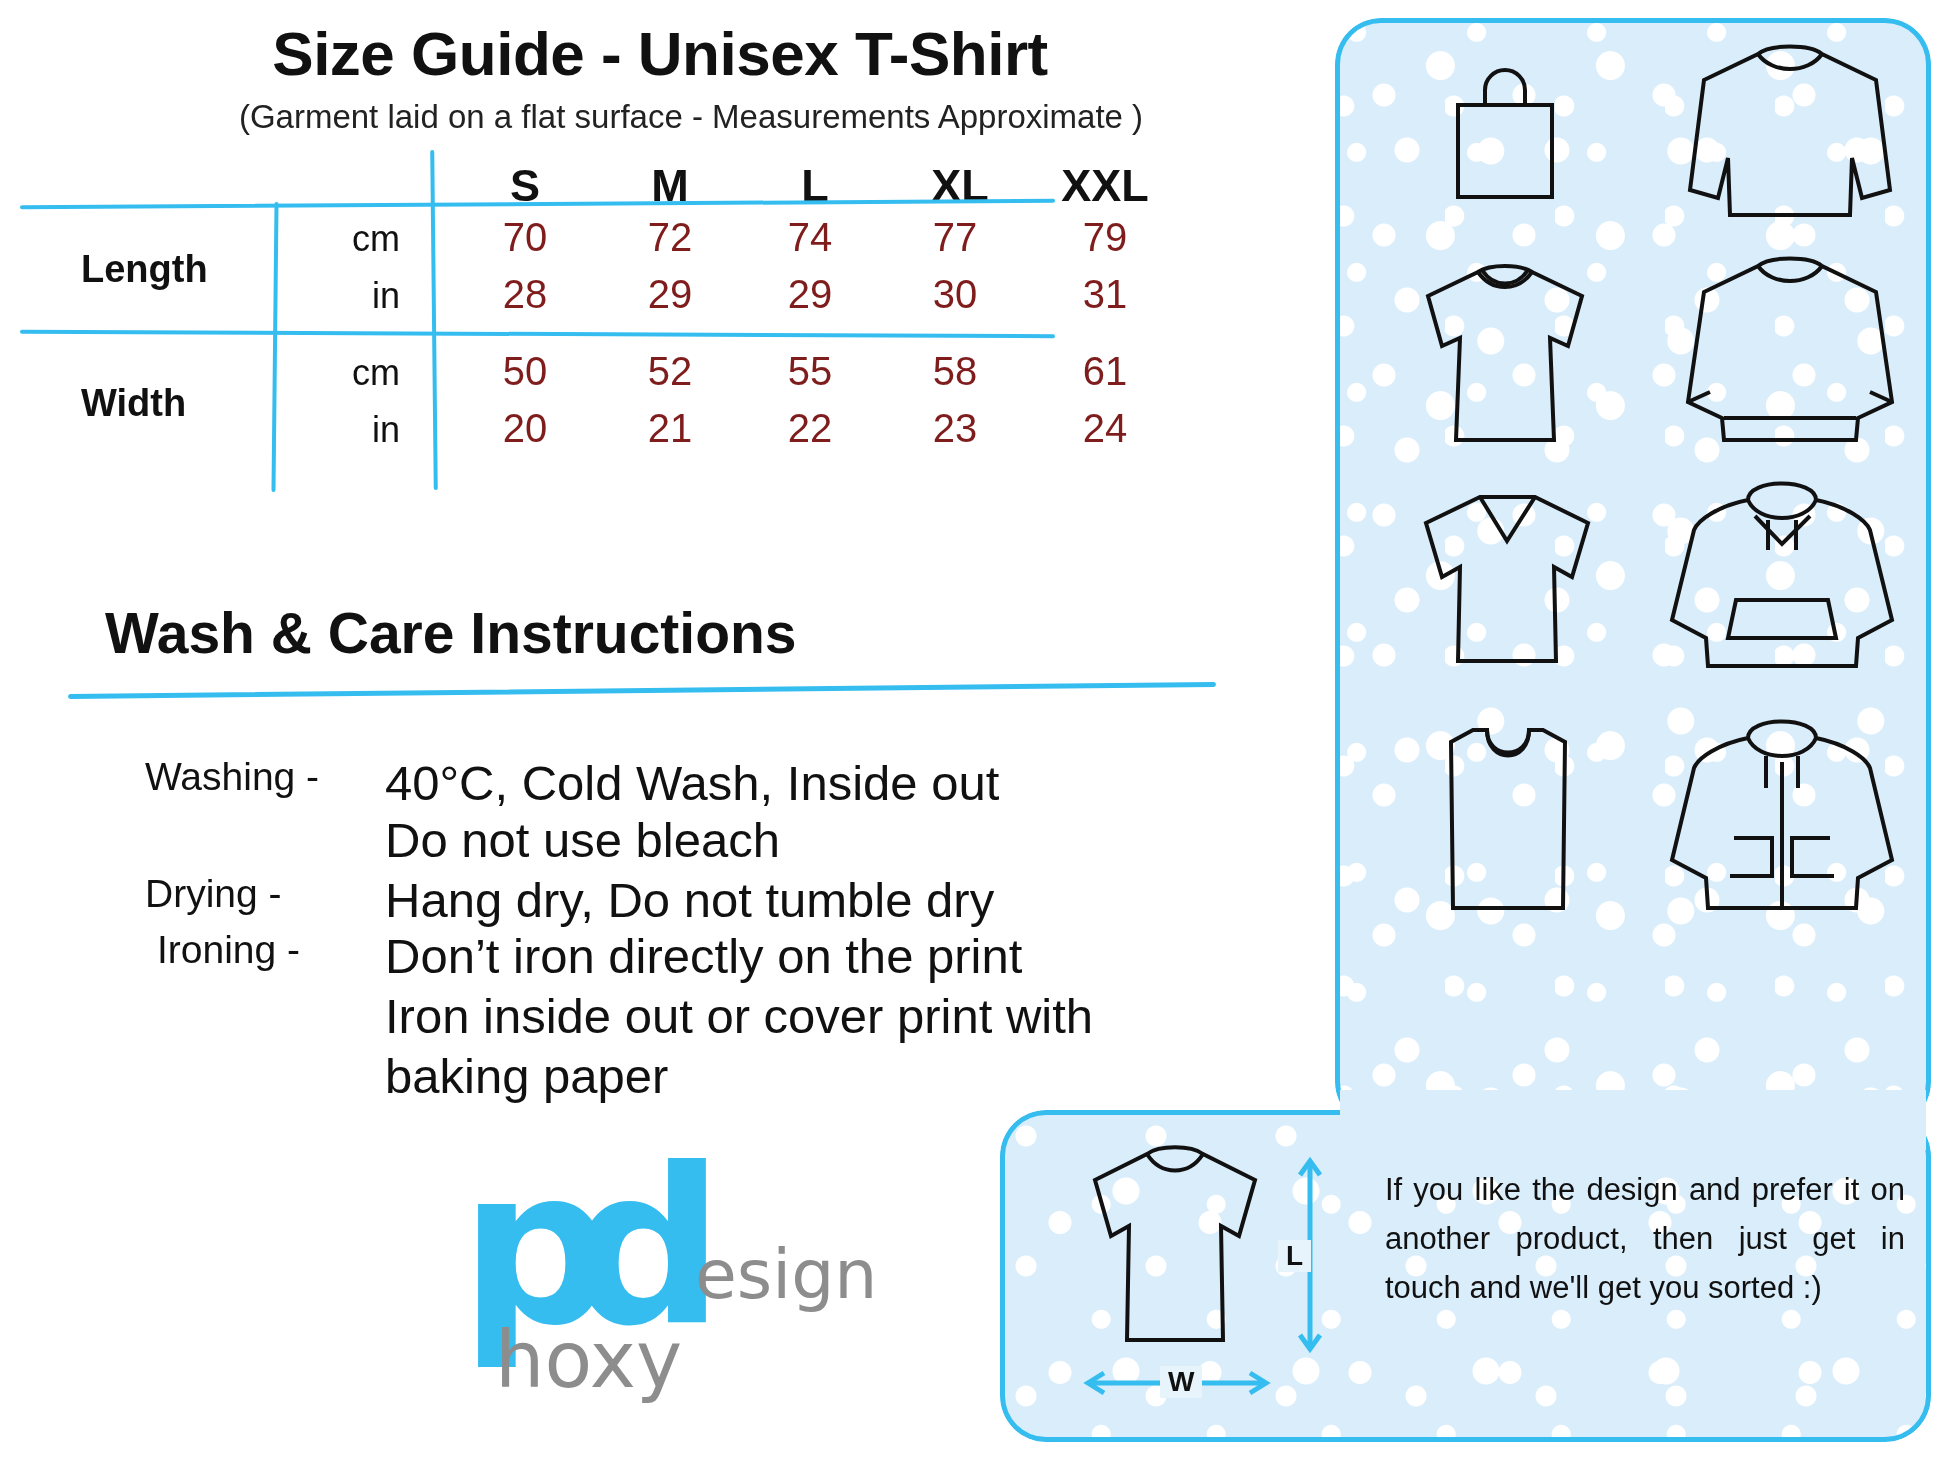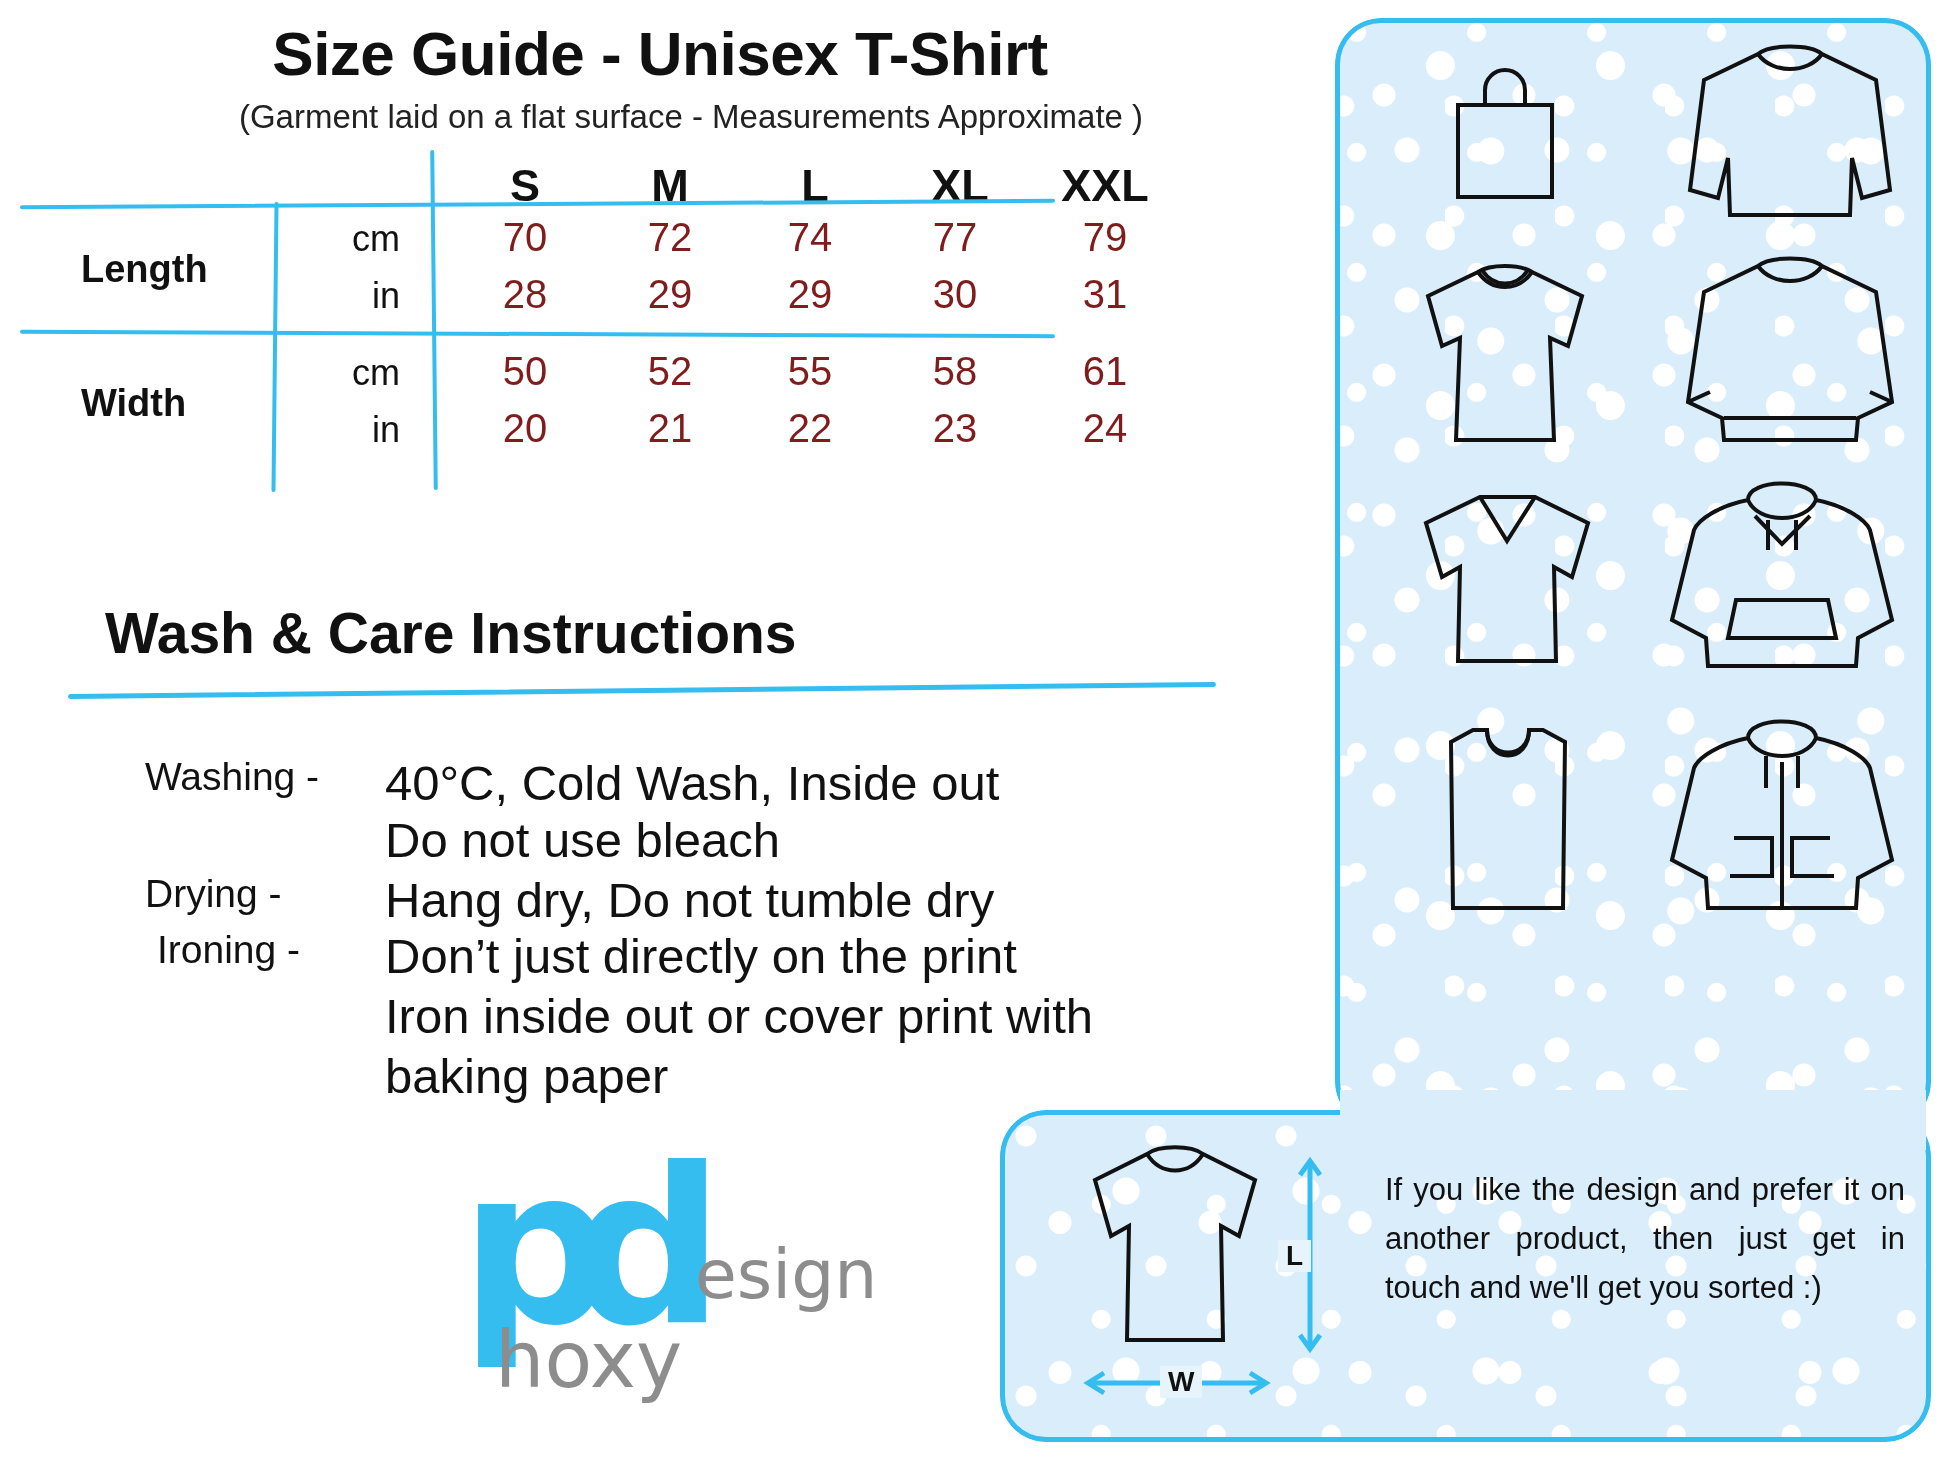--- a/index.html
+++ b/index.html
@@ -295,21 +295,21 @@
   <div id="wash-underline"></div>
 
   <div class="care-label" style="left:145px; top:755px;">Washing -</div>
   <div class="care-text" style="top:755px;">40°C, Cold Wash, Inside out</div>
   <div class="care-text" style="top:812px;">Do not use bleach</div>
 
   <div class="care-label" style="left:145px; top:872px;">Drying -</div>
   <div class="care-text" style="top:872px;">Hang dry, Do not tumble dry</div>
 
   <div class="care-label" style="left:145px; top:928px;margin-left:12px;">Ironing -</div>
-  <div class="care-text" style="top:928px;">Don’t just directly on the print</div>
+  <div class="care-text" style="top:928px;">Don’t iron directly on the print</div>
   <div class="care-text" style="top:988px;">Iron inside out or cover print with</div>
   <div class="care-text" style="top:1048px;">baking paper</div>
 
   <div id="logo">
     <div id="logo-p">p</div>
     <div id="logo-d">d</div>
     <div id="logo-esign">esign</div>
     <div id="logo-hoxy">hoxy</div>
   </div>
 </div>

